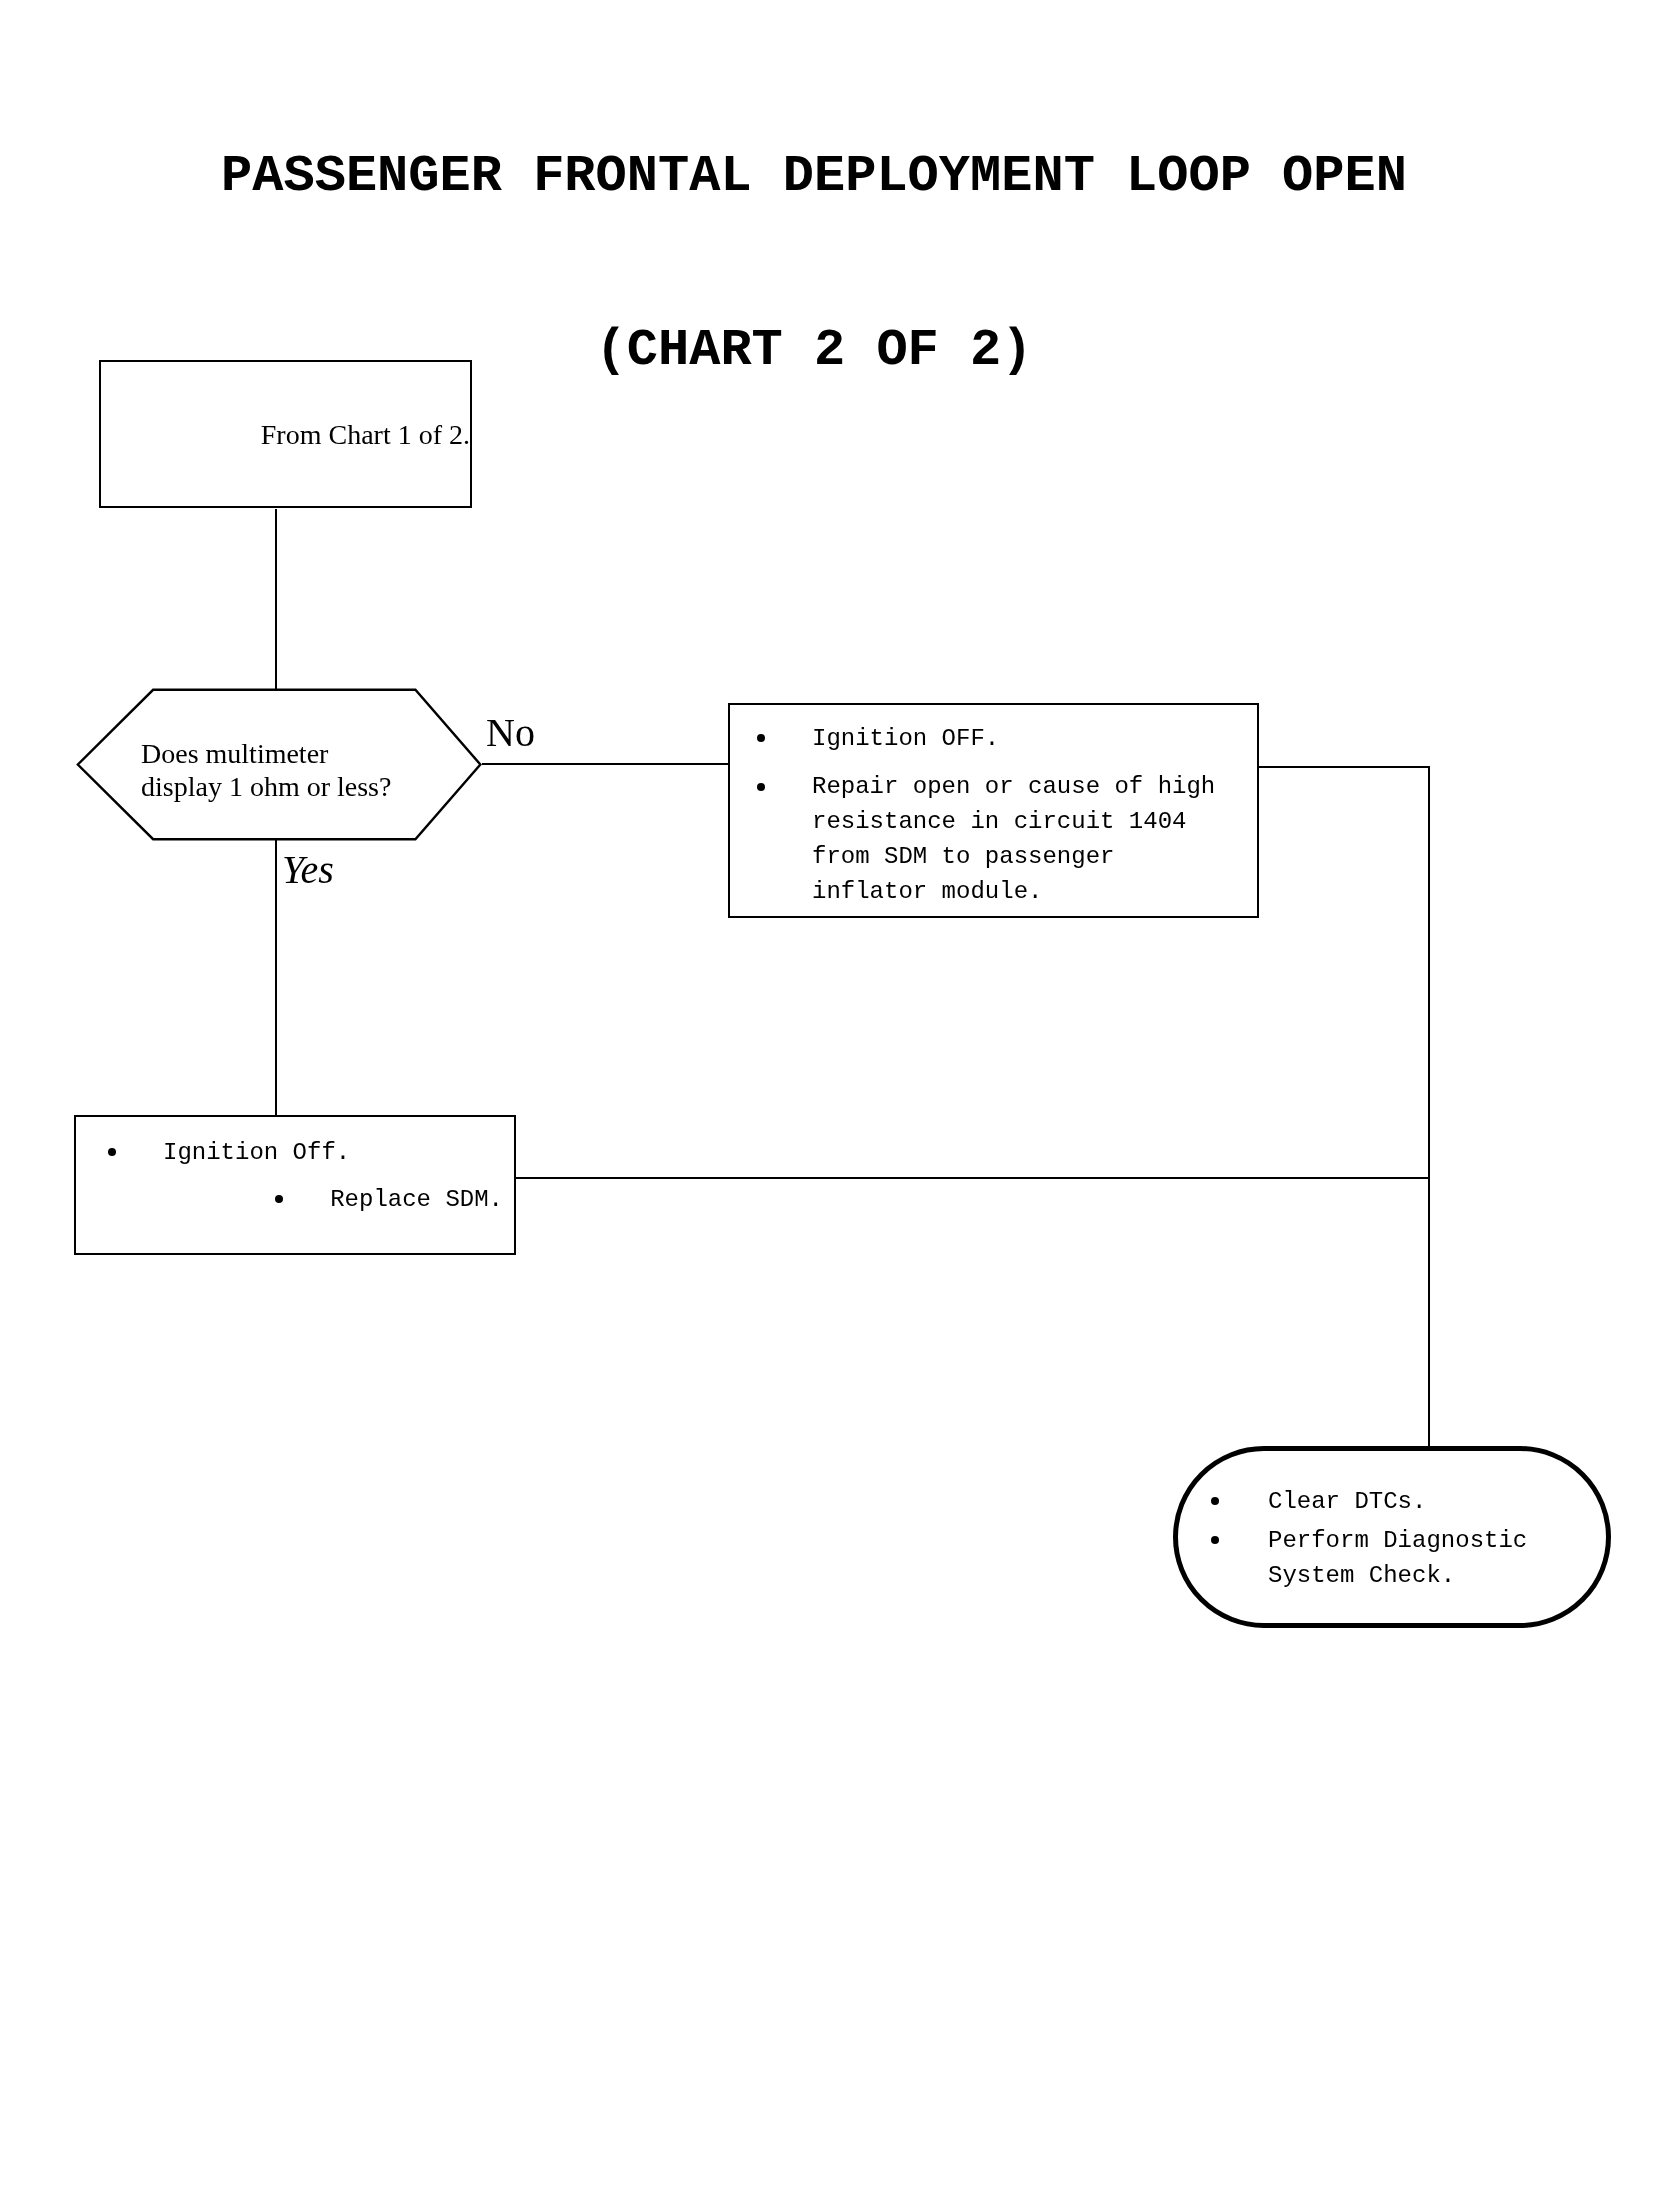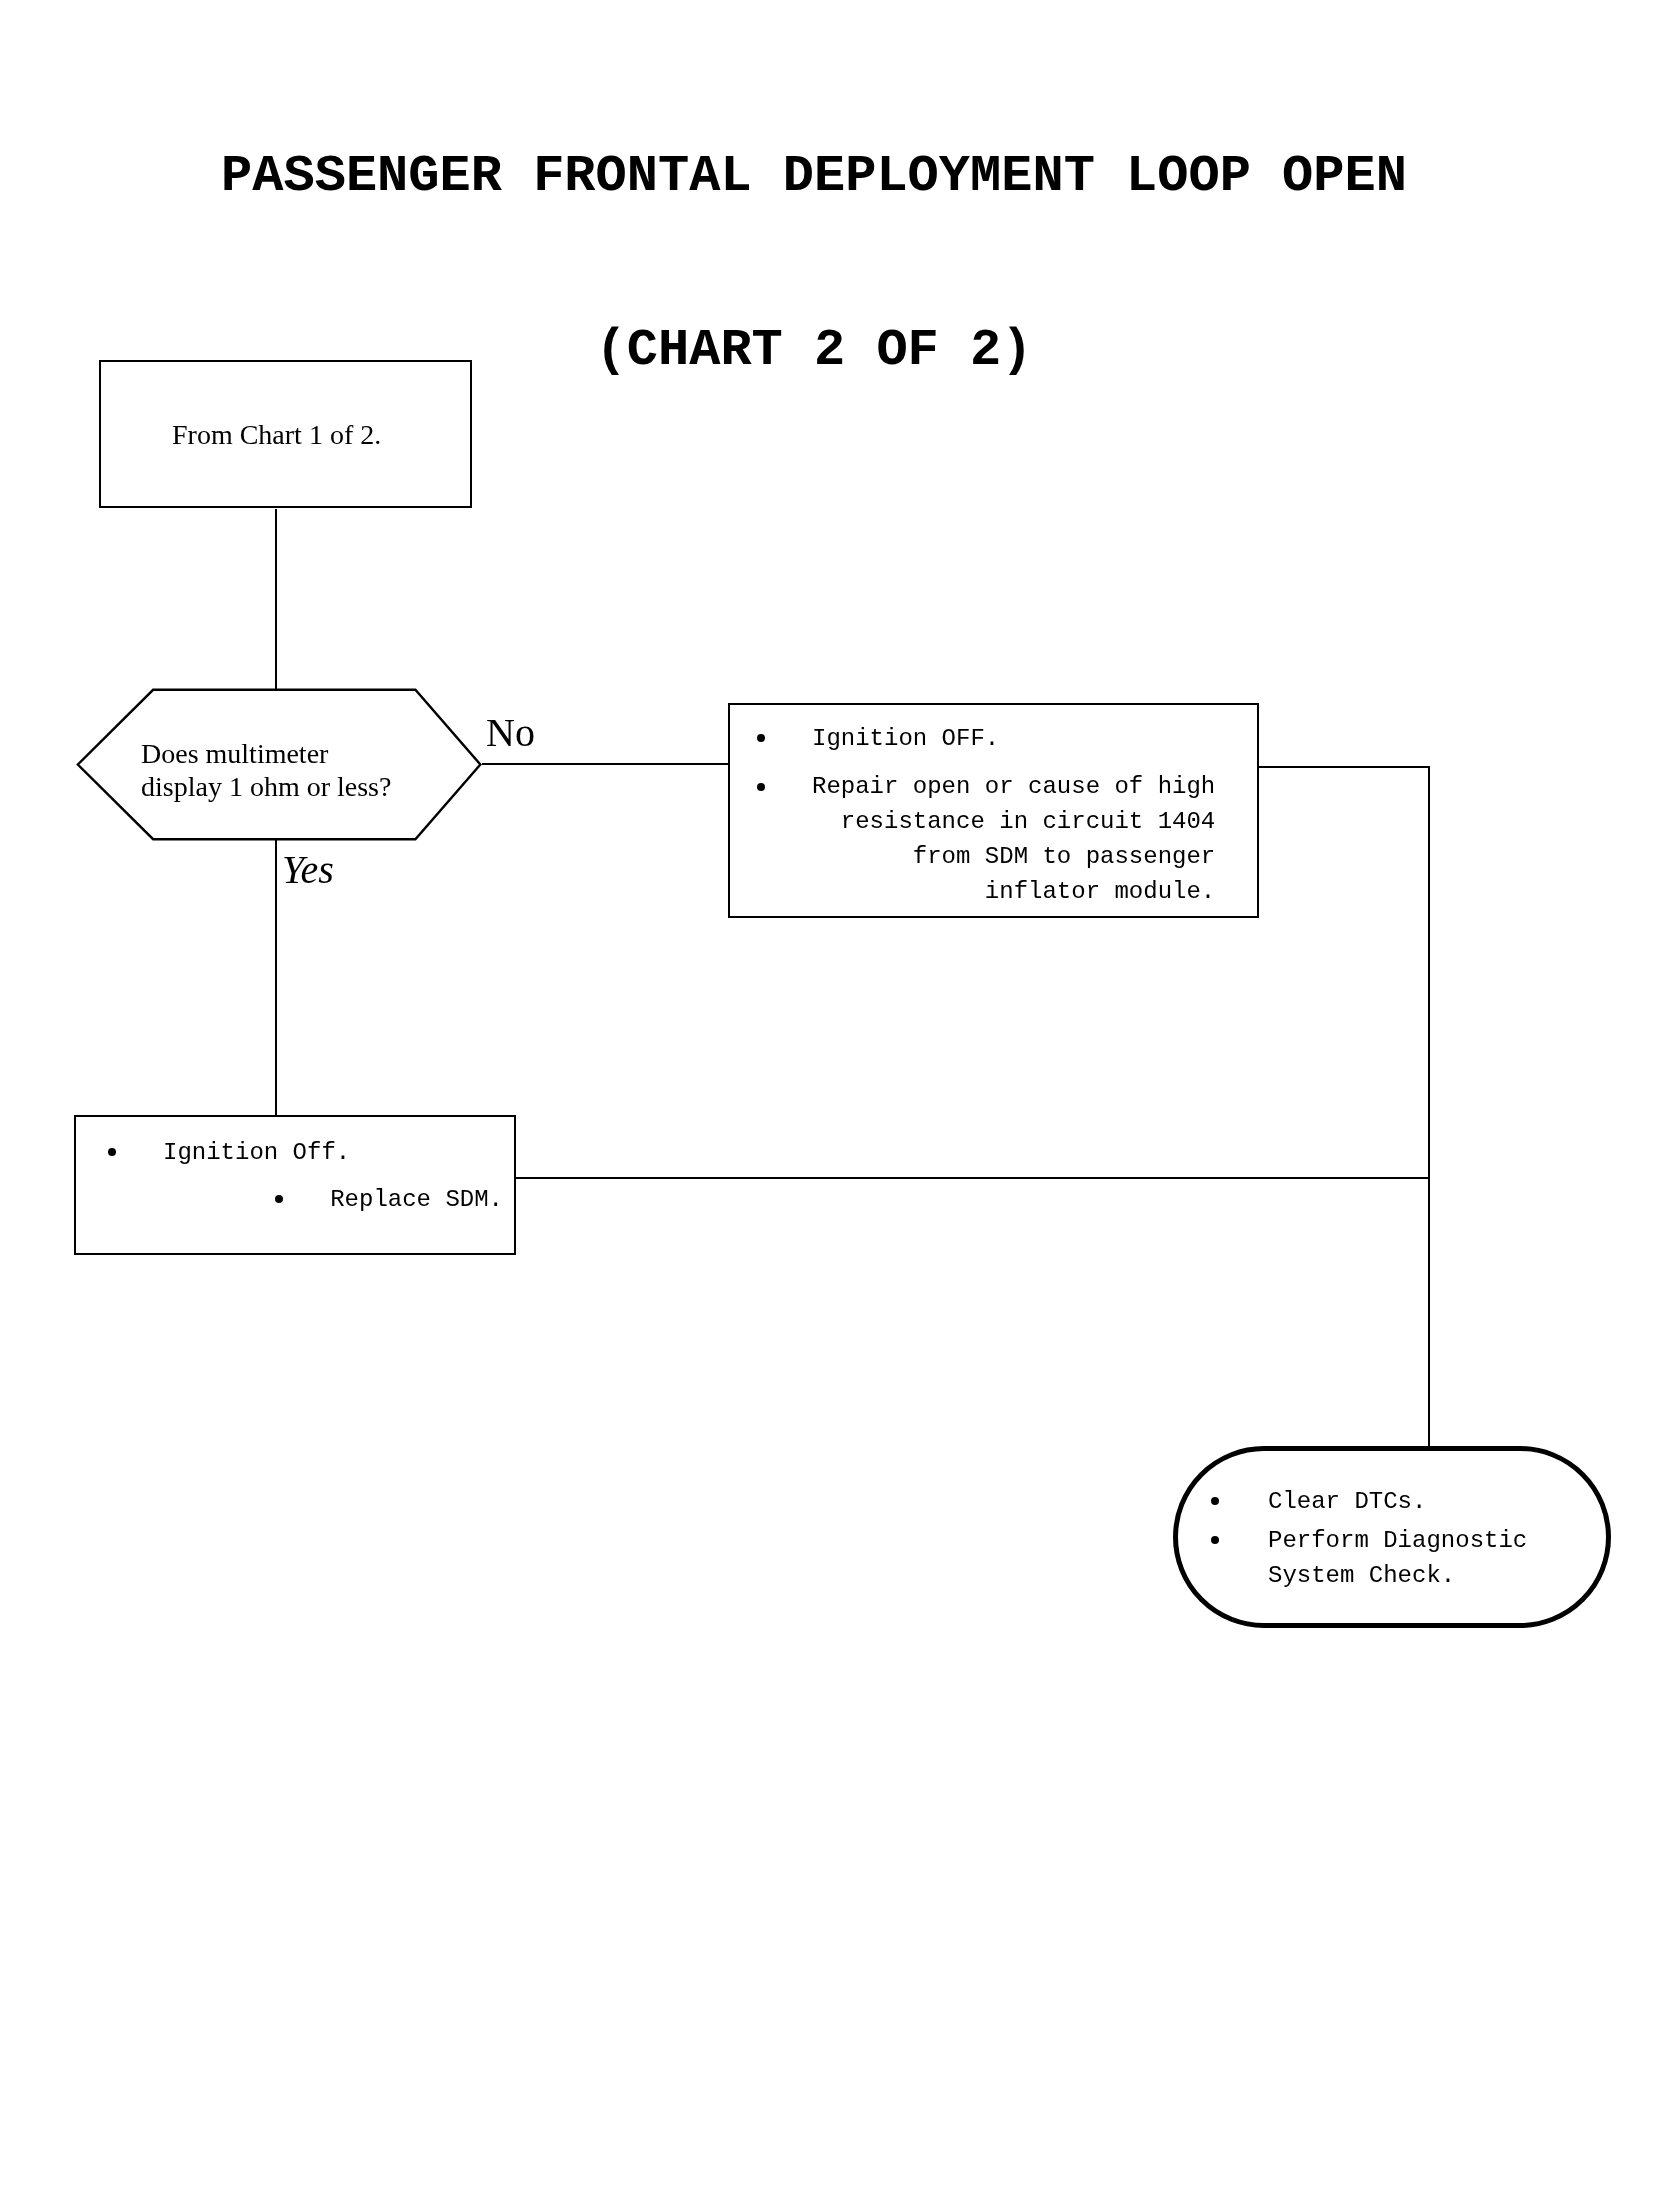--- a/index.html
+++ b/index.html
@@ -25,38 +25,38 @@
     white-space:pre;
   }
   
   .node{
     box-sizing:border-box;
     background:#ffffff;
     border:2.4px solid #000000;
   }
   .box-a{left:99px; top:360px; width:373px; height:148px;
          display:flex; align-items:center; padding-left:71px;
-         font-size:28px; line-height:33px;}
+         font-size:28px; line-height:33px;justify-content:flex-end;}
   .box-b{left:728px; top:703px; width:531px; height:215px;
          padding:16px 11px 0 27px;}
   .box-c{left:74px; top:1115px; width:442px; height:140px;
          padding:18px 11px 0 32px;}
   .term {left:1173px; top:1446px; width:438px; height:182px;
          box-sizing:border-box; background:#ffffff;
          border:5.5px solid #000000; border-radius:91px;
          padding:33px 18px 0 33px;}
   
   .row{display:flex; align-items:flex-start;}
   .dot{width:8px; height:8px; border-radius:50%; background:#000000;
        flex:0 0 8px; margin-top:13.4px;}
   .btxt{font-size:24px; line-height:35px;font-family:Liberation Mono, monospace;}
   .box-b .btxt{margin-left:47px;}
   .box-c .btxt{margin-left:47px;}
   .term  .btxt{margin-left:49px;}
-  .box-b .row + .row{margin-top:13.4px;text-align:right;}
+  .box-b .row + .row{margin-top:13.4px;}
   .box-c .row + .row{margin-top:12px;justify-content:flex-end;}
   .term  .row + .row{margin-top:4px;}
   .bline{display:block;}
   
   .hex-svg{left:76px; top:688px; width:408px; height:153px;}
   .hex-text{left:141px; top:737px; font-size:28px; line-height:33px;}
   
   .line{background:#000000;}
   .v1{left:275px; top:509px;  width:1.8px;  height:181px;}
   .h1{left:482px; top:763px; width:246px; height:1.8px;}

